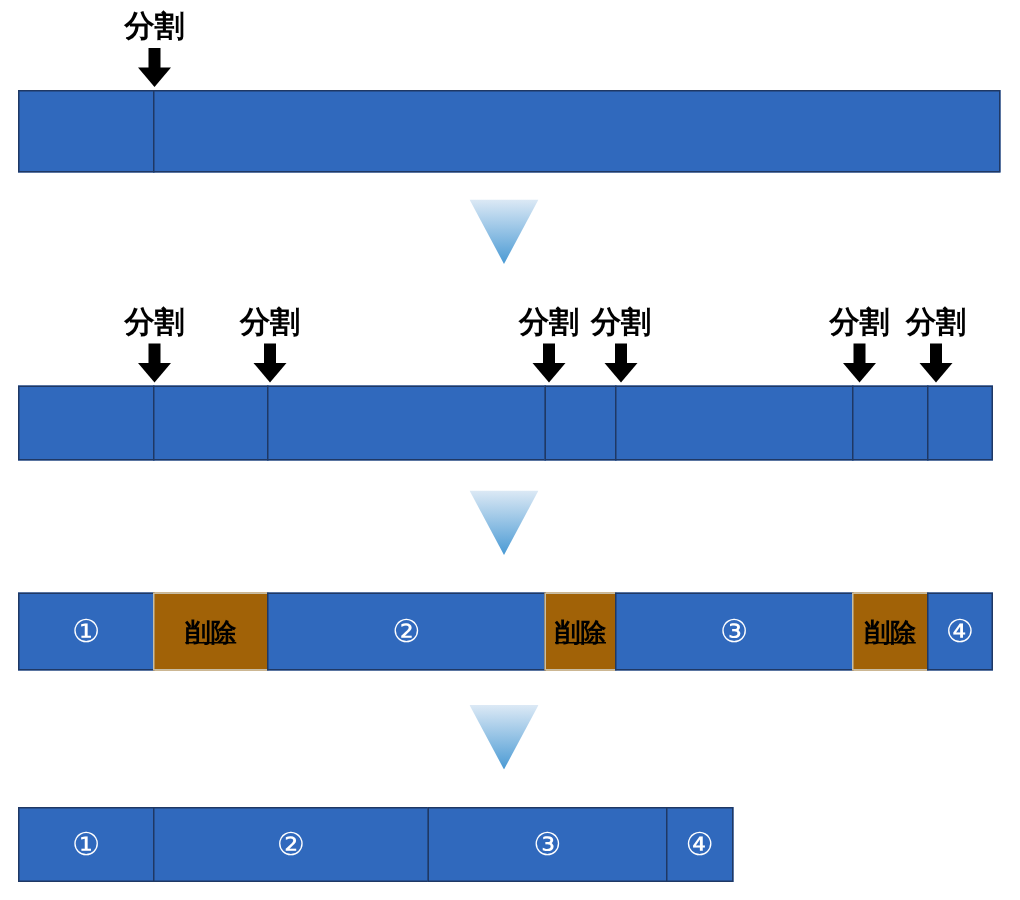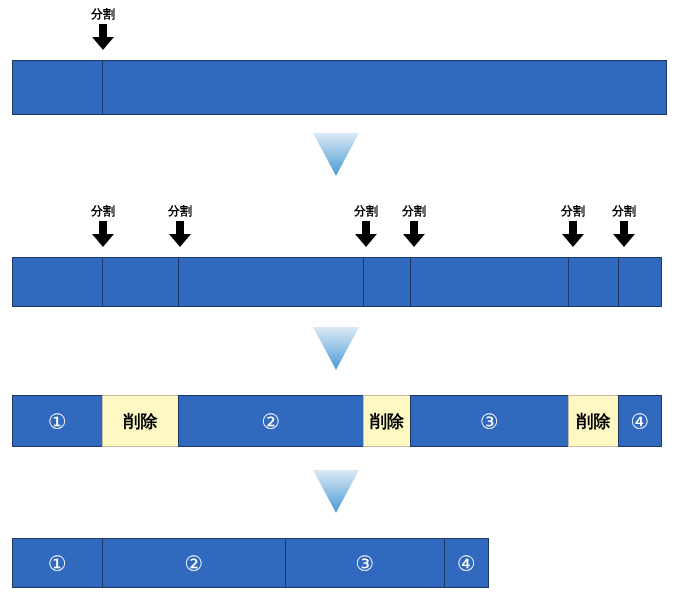--- a/index.html
+++ b/index.html
@@ -39,37 +39,38 @@
     align-items: center;
     justify-content: center;
     color: #ffffff;
     font-size: 21px;
     line-height: 1;
     letter-spacing: 0;
   }
   .seg:first-child { margin-left: 0; }
 
   .seg.del {
-    background: #fef9c3;
+    background: #a16207;
     border: 1px solid #c8bda4;
     color: #000000;
     font-size: 17px;
     font-weight: 700;
+    text-decoration: underline;
   }
 
   
   .split {
     position: absolute;
     width: 60px;
     margin-left: -30px;
     text-align: center;
     pointer-events: none;
   }
   .split .lbl {
-    font-size: 12px;
+    font-size: 20px;
     font-weight: 700;
     color: #000000;
     line-height: 1;
     white-space: nowrap;
   }
   .split .arw {
     margin: 4px auto 0 auto;
     width: 22px;
     height: 26px;
     position: relative;

